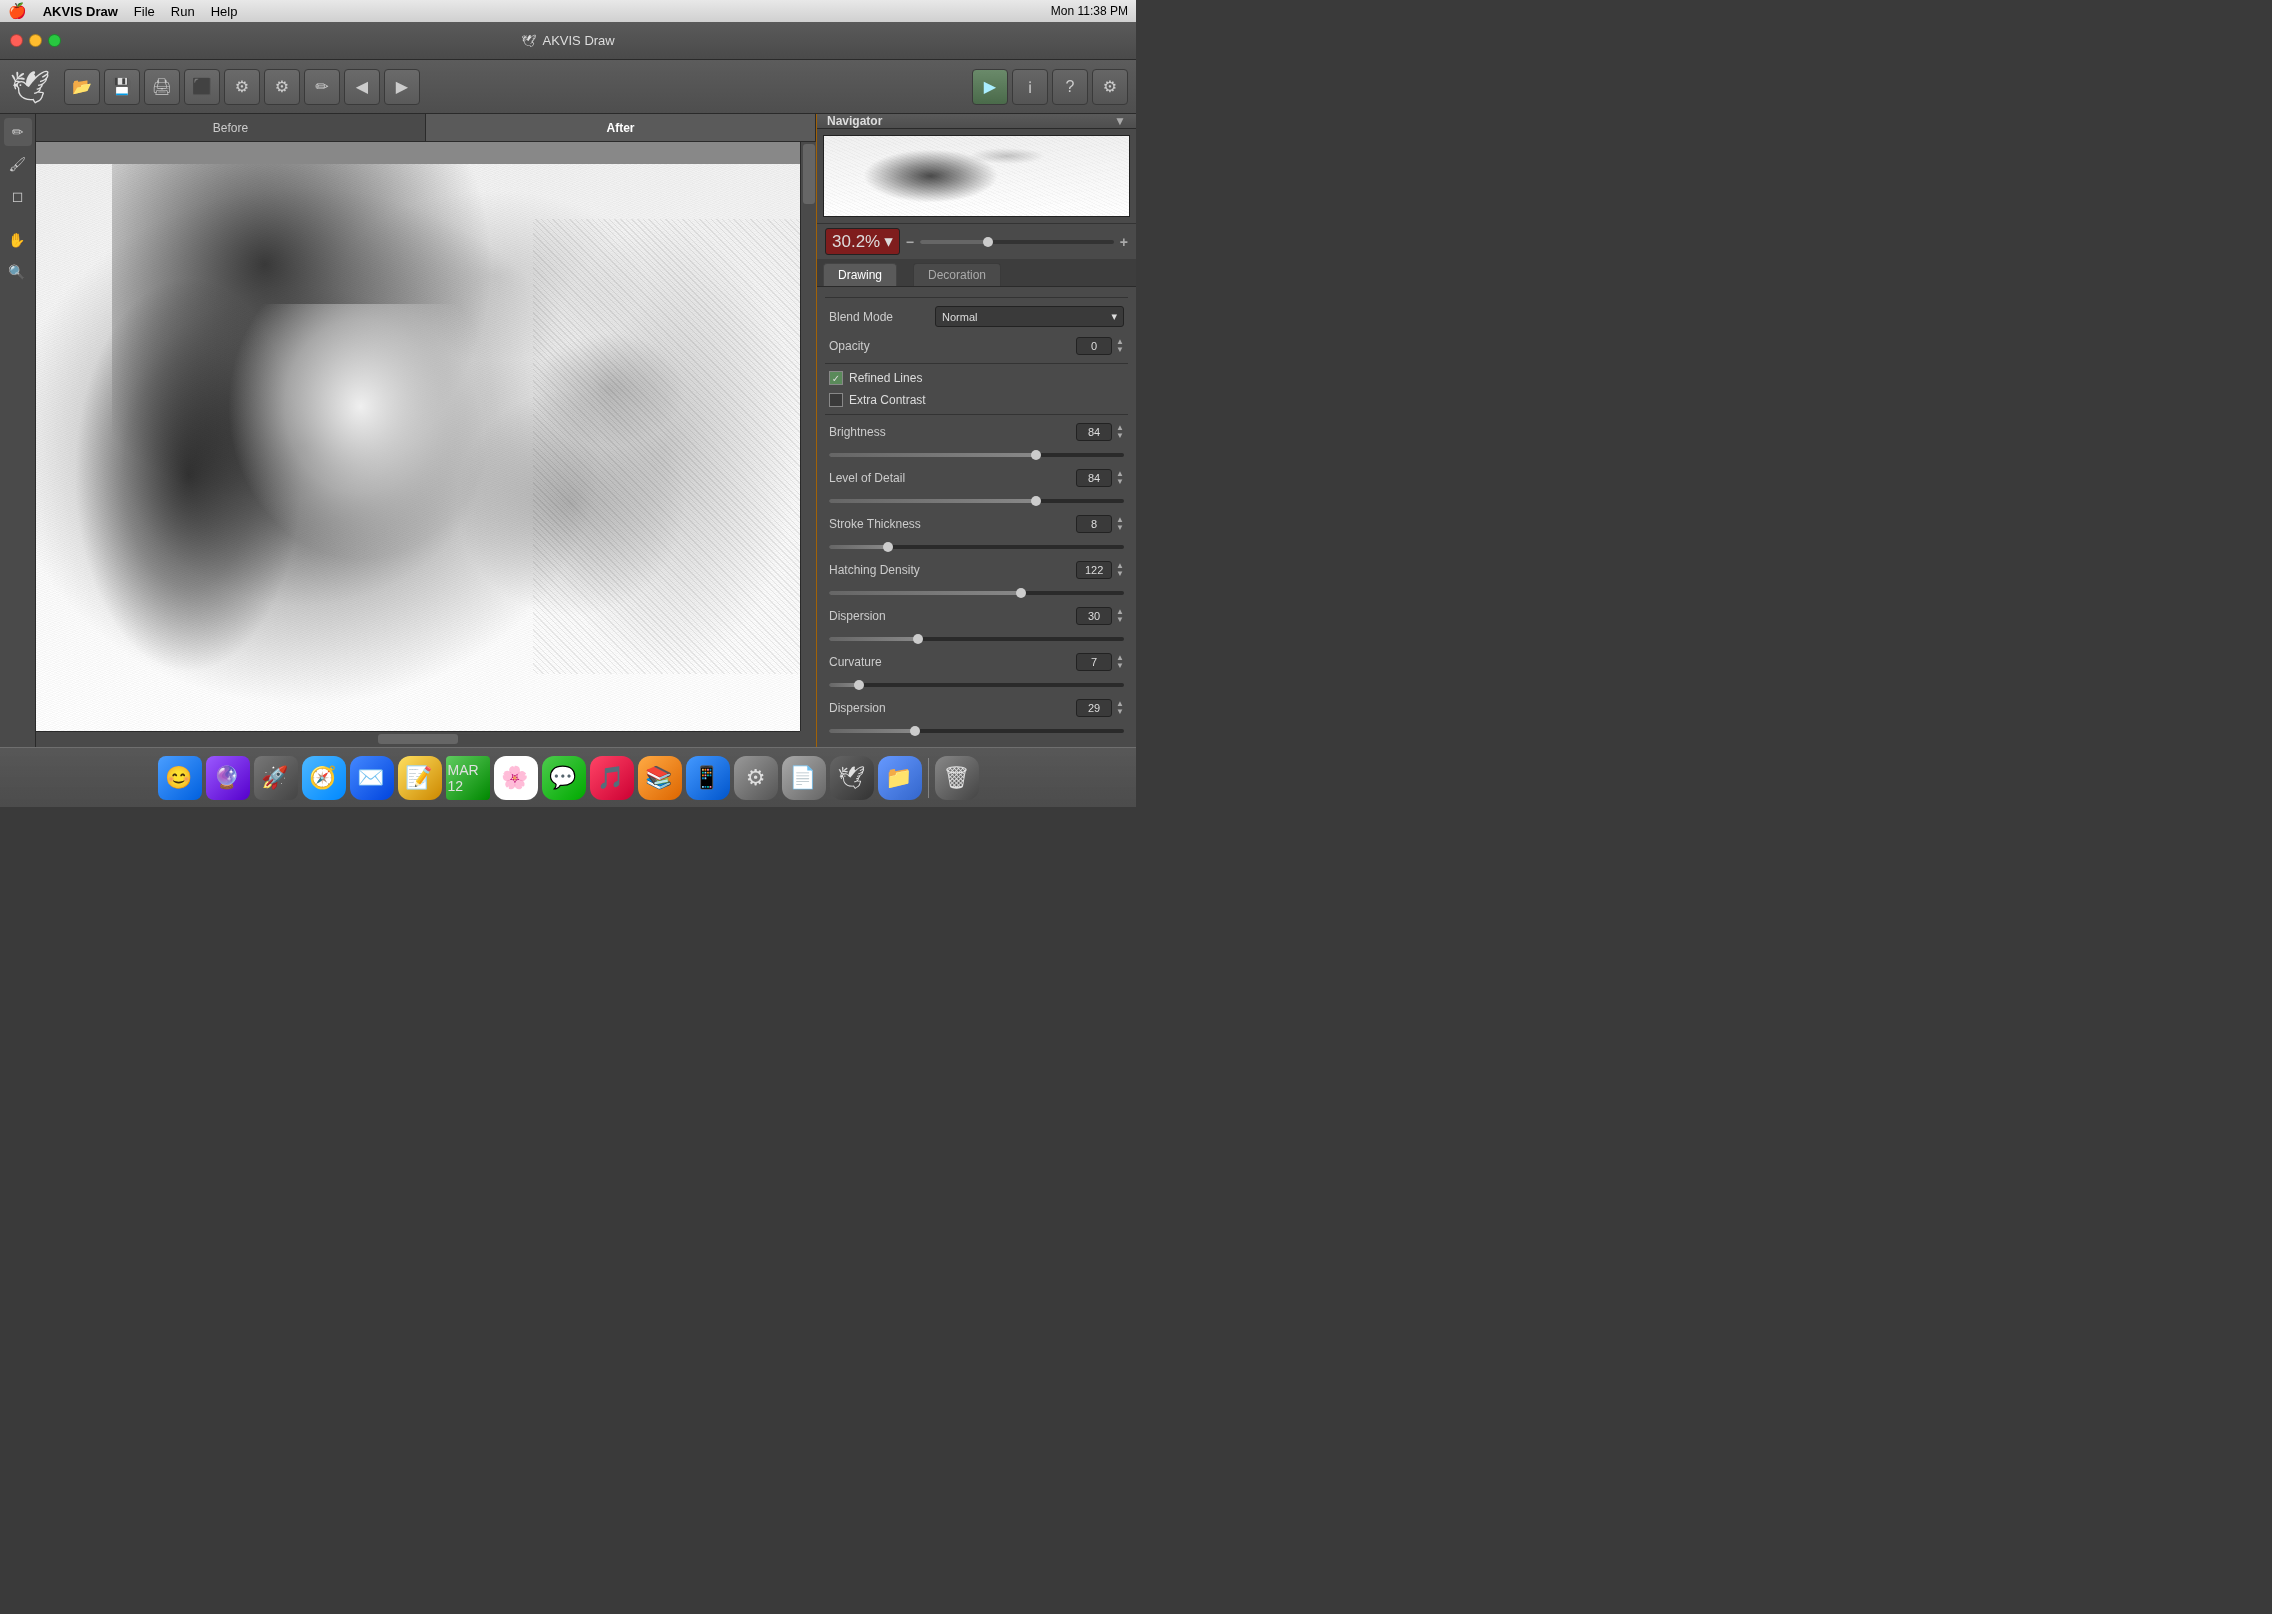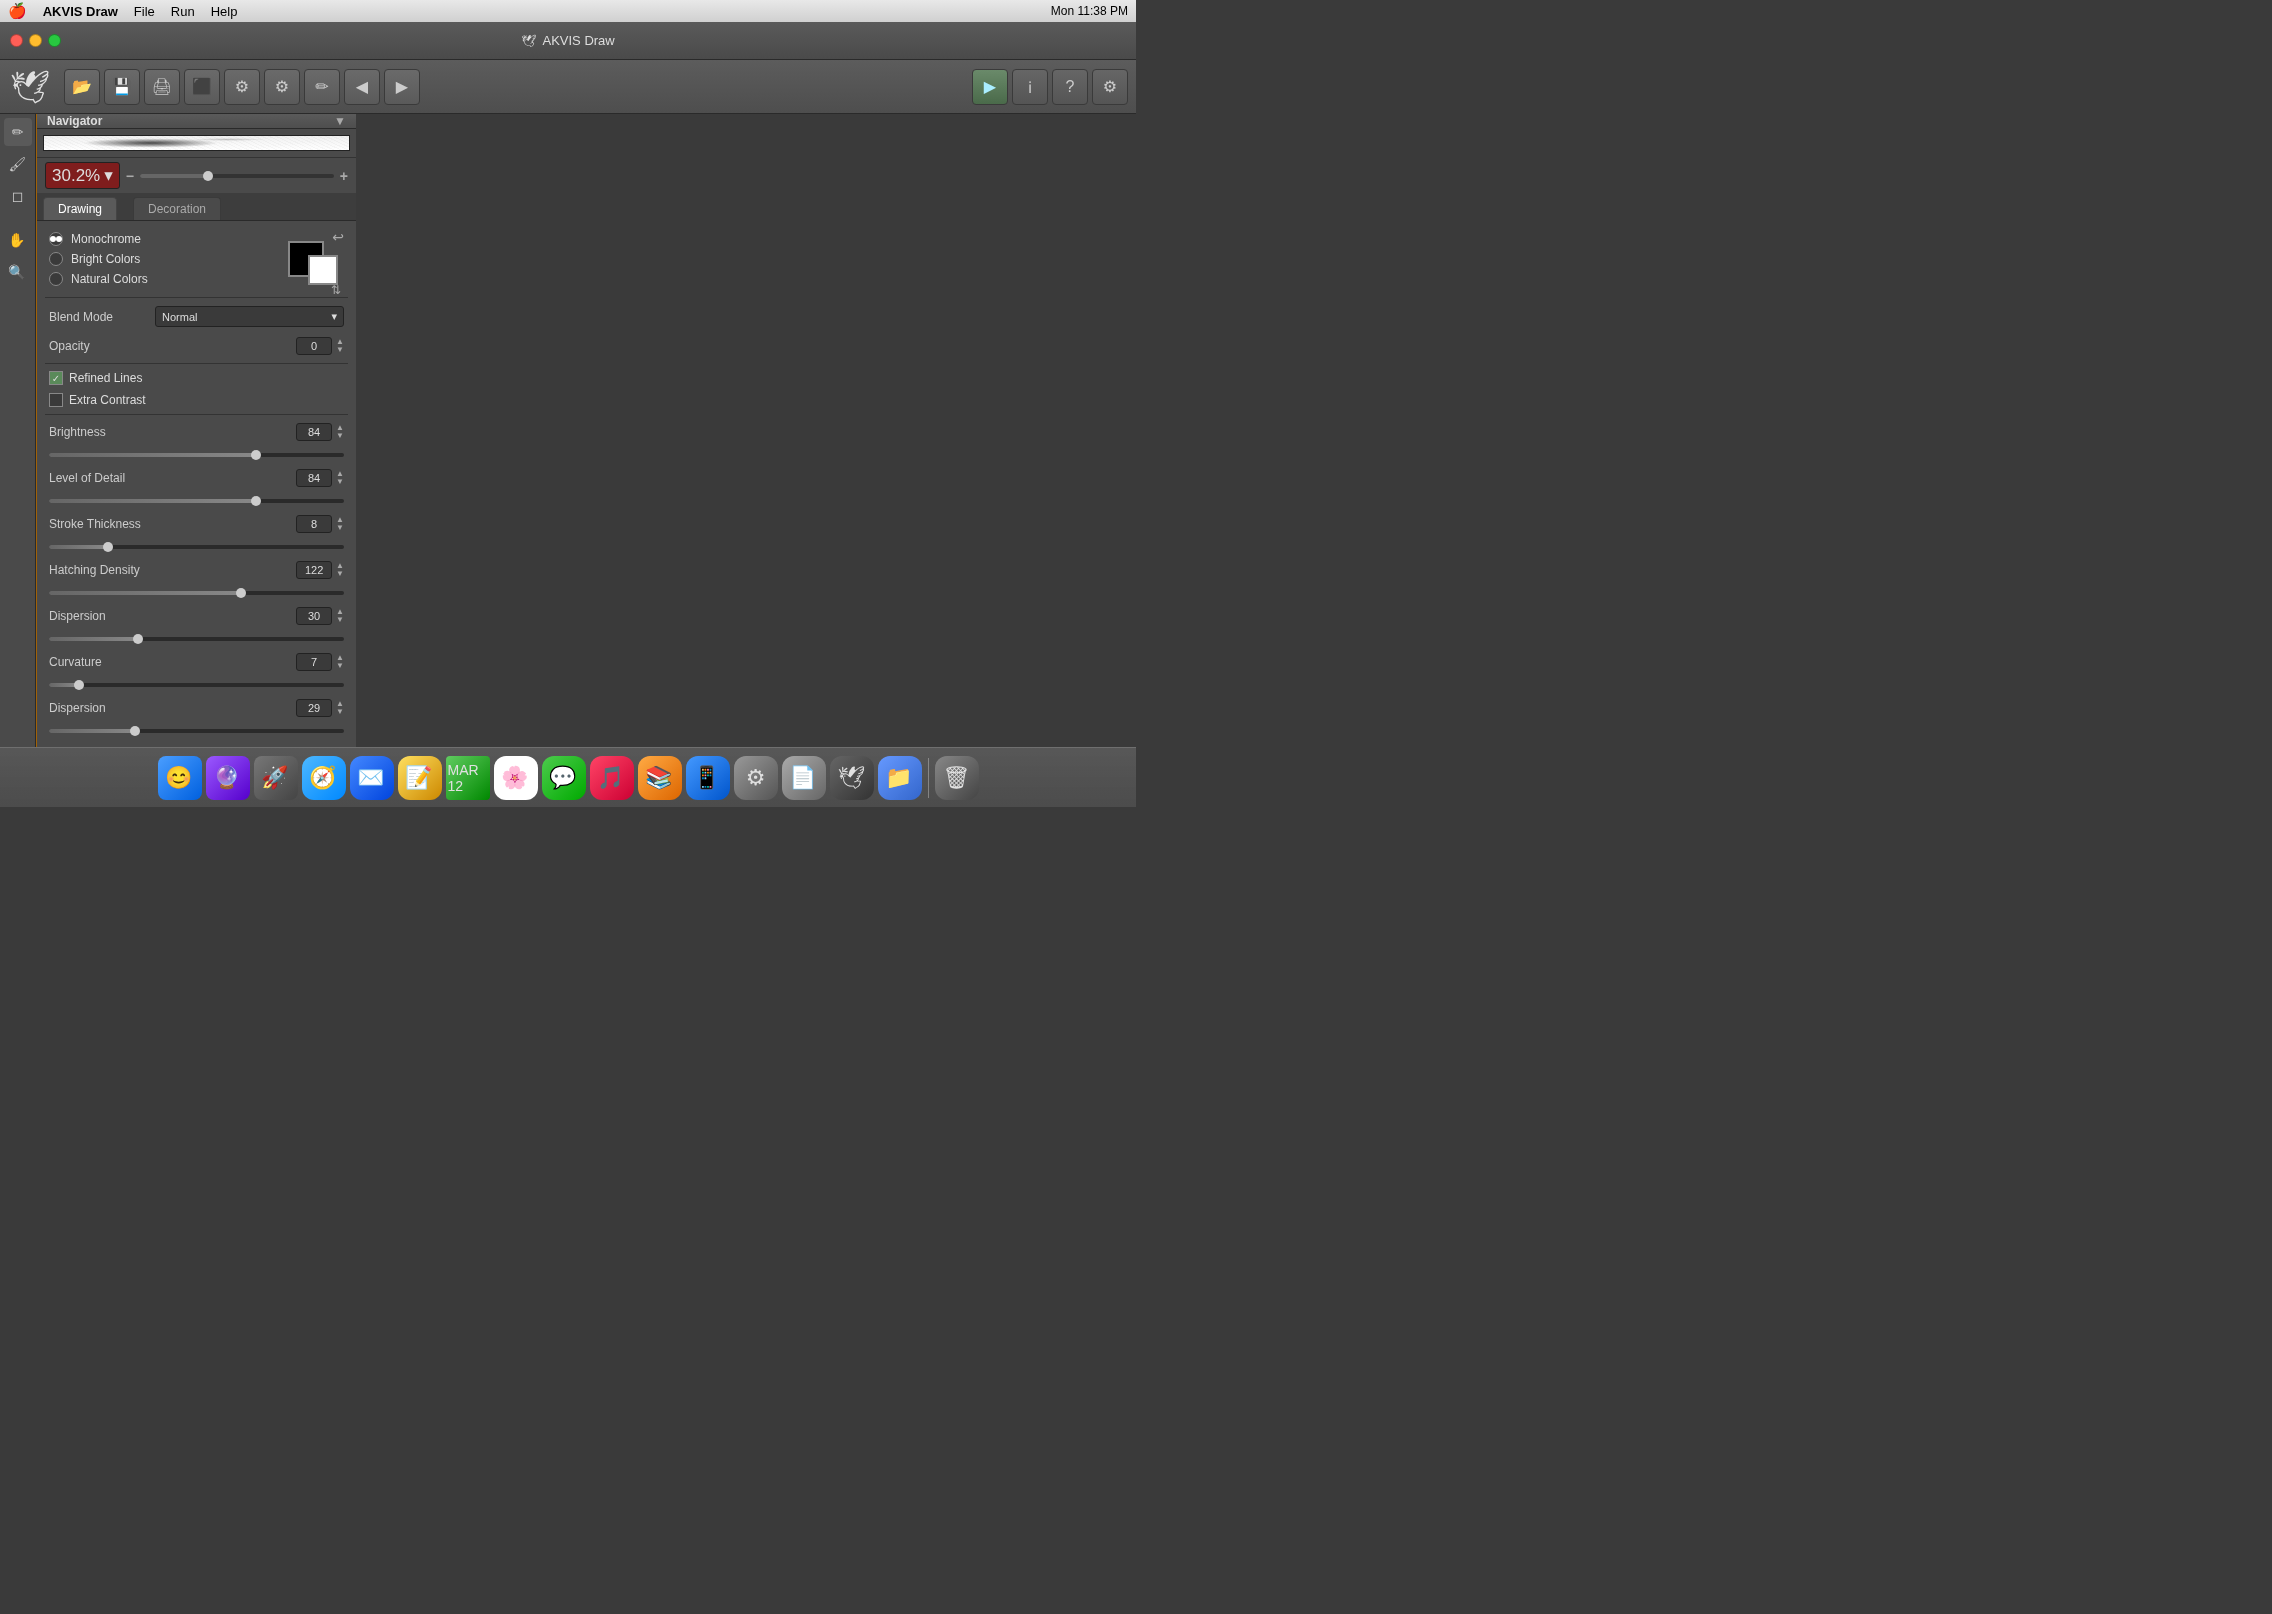--- a/index.html
+++ b/index.html
@@ -564,20 +564,88 @@
 
   <div class="left-tools">
     <div class="tool-btn active">✏</div>
     <div class="tool-btn">🖌</div>
     <div class="tool-btn">◻</div>
     <div style="height:8px"></div>
     <div class="tool-btn">✋</div>
     <div class="tool-btn">🔍</div>
   </div>
 
+  <div class="canvas-area">
+    <div class="canvas-tabs">
+      <div class="canvas-tab">Before</div>
+      <div class="canvas-tab active">After</div>
+    </div>
+    <div class="canvas-content">
+
+      <div style="position:absolute;top:0;left:0;right:16px;height:22px;background:#888;z-index:1;"></div>
+
+      <div class="sketch-container">
+        <div class="sketch-bg">
+
+          <div style="position:absolute;inset:0;
+            background: 
+              radial-gradient(ellipse 60% 70% at 35% 50%, rgba(0,0,0,0.75) 0%, rgba(0,0,0,0.5) 20%, rgba(0,0,0,0.2) 40%, transparent 65%),
+              radial-gradient(ellipse 40% 30% at 60% 20%, rgba(0,0,0,0.15) 0%, transparent 50%),
+              radial-gradient(ellipse 30% 40% at 70% 60%, rgba(0,0,0,0.25) 0%, transparent 50%),
+              radial-gradient(ellipse 20% 20% at 75% 40%, rgba(0,0,0,0.2) 0%, transparent 50%),
+              linear-gradient(to bottom, rgba(240,240,240,0.9) 0%, rgba(255,255,255,1) 100%);
+            ">
+          </div>
+
+          <div style="position:absolute;inset:0;opacity:0.4;
+            background: repeating-linear-gradient(
+              20deg,
+              transparent,
+              transparent 1px,
+              rgba(0,0,0,0.06) 1px,
+              rgba(0,0,0,0.06) 2px
+            );"></div>
+
+          <div style="position:absolute;inset:0;opacity:0.3;
+            background: repeating-linear-gradient(
+              -30deg,
+              transparent,
+              transparent 2px,
+              rgba(0,0,0,0.04) 2px,
+              rgba(0,0,0,0.04) 3px
+            );"></div>
+
+          <div style="position:absolute;top:0;left:10%;width:50%;height:60%;
+            background: radial-gradient(ellipse at 40% 30%, rgba(20,20,20,0.8) 0%, rgba(40,40,40,0.5) 30%, transparent 70%);
+            "></div>
+          <div style="position:absolute;top:20%;left:5%;width:30%;height:70%;
+            background: radial-gradient(ellipse at 50% 50%, rgba(10,10,10,0.7) 0%, rgba(30,30,30,0.4) 40%, transparent 70%);
+            "></div>
+
+          <div style="position:absolute;top:25%;left:25%;width:35%;height:45%;
+            background: radial-gradient(ellipse at 50% 40%, rgba(255,255,255,0.9) 0%, rgba(220,220,220,0.6) 40%, transparent 70%);
+            "></div>
+
+          <div style="position:absolute;top:10%;right:0;width:35%;height:80%;
+            background: 
+              repeating-linear-gradient(45deg, transparent, transparent 3px, rgba(0,0,0,0.08) 3px, rgba(0,0,0,0.08) 4px),
+              radial-gradient(ellipse at 50% 50%, rgba(100,100,100,0.3) 0%, transparent 70%);
+            "></div>
+        </div>
+      </div>
+
+      <div class="canvas-scroll-v">
+        <div style="width:12px;height:60px;background:#666;margin:2px auto;border-radius:3px;"></div>
+      </div>
+      <div class="canvas-scroll-h">
+        <div style="height:10px;width:80px;background:#666;margin:2px auto;border-radius:3px;"></div>
+      </div>
+      <div class="canvas-corner"></div>
+    </div>
+  </div>
 
   <div class="right-panel">
 
     <div class="navigator-header">
       <span>Navigator</span>
       <span class="chevron">▼</span>
     </div>
     <div class="navigator-preview">
       <div class="nav-preview-img">
         <div class="nav-preview-sketch"></div>
@@ -607,47 +675,20 @@
       <span class="zoom-plus">+</span>
     </div>
 
     <div class="panel-tabs">
       <div class="panel-tab active">Drawing</div>
       <div class="panel-tab">Decoration</div>
     </div>
 
     <div class="panel-content">
 
-      <div class="color-section" style="position:relative;">
-        <div class="color-row">
-          <div class="radio-btn selected">
-            <div style="width:6px;height:6px;border-radius:50%;background:#fff;"></div>
-          </div>
-          <span class="color-label">Monochrome</span>
-        </div>
-        <div class="color-row">
-          <div class="radio-btn"></div>
-          <span class="color-label">Bright Colors</span>
-        </div>
-        <div class="color-row">
-          <div class="radio-btn"></div>
-          <span class="color-label">Natural Colors</span>
-        </div>
-
-        <div style="position:absolute;right:4px;top:2px;">
-
-          <div style="position:absolute;right:0;top:-2px;font-size:14px;color:#aaa;cursor:pointer;">↩</div>
-
-          <div style="position:absolute;right:20px;top:10px;width:36px;height:36px;background:#000;border:2px solid #888;cursor:pointer;"></div>
-
-          <div style="position:absolute;right:6px;top:24px;width:30px;height:30px;background:#fff;border:2px solid #888;cursor:pointer;"></div>
-
-          <div style="position:absolute;right:3px;top:52px;font-size:12px;color:#aaa;cursor:pointer;">⇅</div>
-        </div>
-      </div>
 
       <div class="divider"></div>
 
       <div class="setting-row">
         <span class="setting-label">Blend Mode</span>
         <div class="setting-dropdown" style="flex:1;">
           <span>Normal</span>
           <span>▾</span>
         </div>
       </div>

